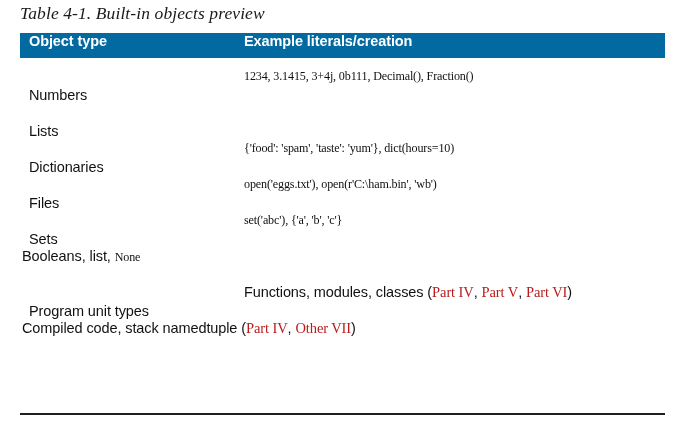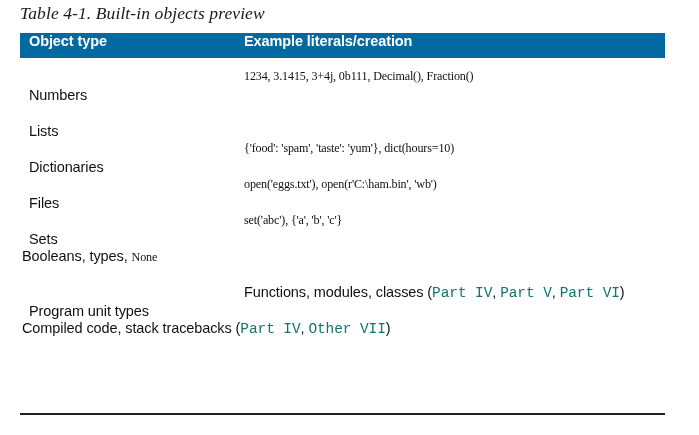--- a/index.html
+++ b/index.html
@@ -98,24 +98,24 @@
     color: #111111;
   }
   
   .prose {
     font-family: "Liberation Sans", sans-serif;
     font-size: 14.5px;
     letter-spacing: -0.1px;
     color: #111111;
   }
   .xref {
-    font-family: Liberation Mono, monospace;
+    font-family: Liberation Serif, serif;
     font-size: 14.5px;
     letter-spacing: -0.1px;
-    color: #0f766e;
+    color: #b91c1c;
   }
 
   .rule-bottom {
     position: absolute;
     left: 20px;
     top: 413px;
     width: 645px;
     height: 2px;
     background: #231f20;
   }
@@ -148,28 +148,28 @@
         </div>
         <div class="tr">
           <div class="cell-type">Files</div>
           <div class="cell-example"><span class="mono">open('eggs.txt'),</span><span class="mono"> open(r'C:\ham.bin', 'wb')</span></div>
         </div>
         <div class="tr">
           <div class="cell-type">Sets</div>
           <div class="cell-example"><span class="mono">set('abc'),</span><span class="mono"> {'a', 'b', 'c'}</span></div>
         </div>
         <div class="tr">
-          <div class="cell-example"><span class="prose">Booleans, types, </span><span class="mono">None</span></div>
+          <div class="cell-example"><span class="prose">Booleans, list, </span><span class="mono">None</span></div>
         </div>
         <div class="tr">
           <div class="cell-type">Program unit types</div>
           <div class="cell-example"><span class="prose">Functions, modules, classes (</span><span class="xref">Part IV</span><span class="prose">, </span><span class="xref">Part V</span><span class="prose">, </span><span class="xref">Part VI</span><span class="prose">)</span></div>
         </div>
         <div class="tr">
-          <div class="cell-example"><span class="prose">Compiled code, stack tracebacks (</span><span class="xref">Part IV</span><span class="prose">, </span><span class="xref">Other VII</span><span class="prose">)</span></div>
+          <div class="cell-example"><span class="prose">Compiled code, stack namedtuple (</span><span class="xref">Part IV</span><span class="prose">, </span><span class="xref">Other VII</span><span class="prose">)</span></div>
         </div>
       </div>
 
   </div>
 
   <div class="rule-bottom"></div>
 
 </div>
 
 </body></html>

